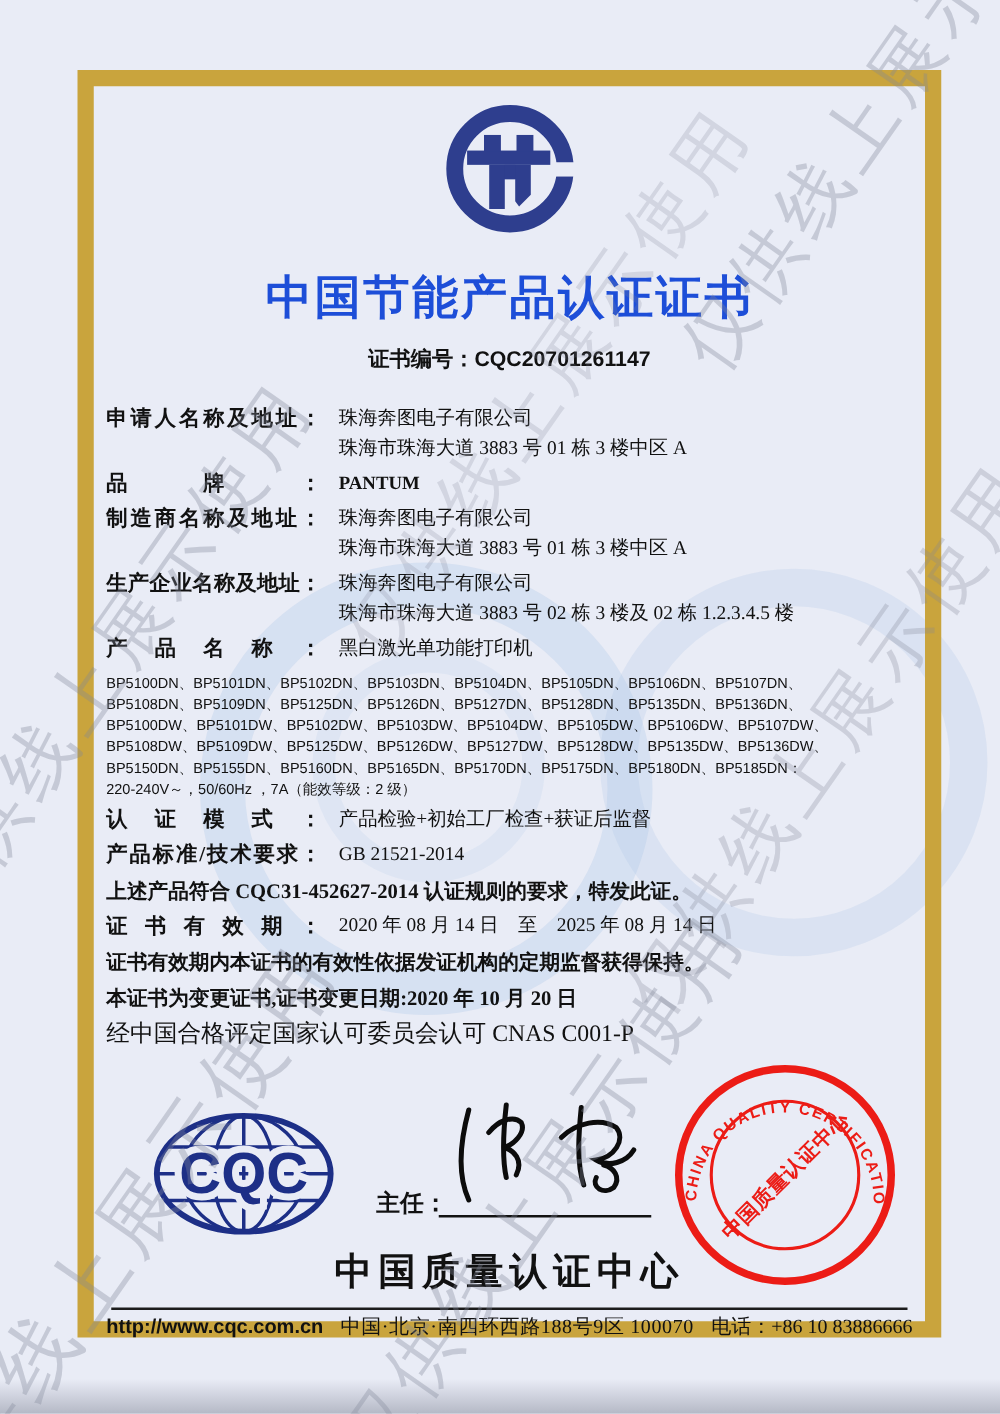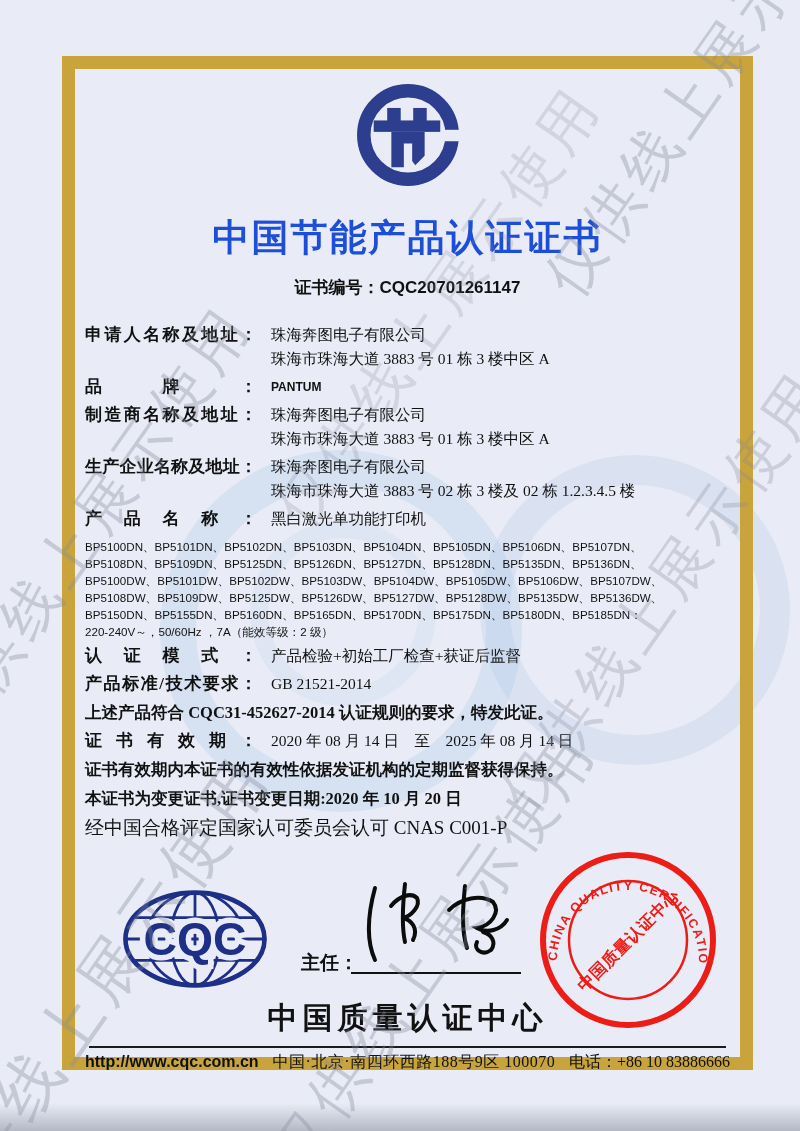--- a/index.html
+++ b/index.html
@@ -36,21 +36,21 @@
          font-weight:700;font-size:37px;letter-spacing:2px;line-height:46px;color:#1d4ed8;}
   .certno{margin-top:16px;text-align:center;font-size:17px;font-weight:700;line-height:22px;}
   .certno .num{font-family:"Liberation Sans", sans-serif;}
 
   .rows{margin-top:24px;}
   .row{display:flex;margin-bottom:4px;}
   .lbl{flex:0 0 172px;margin-right:14px;font-weight:700;font-size:17px;line-height:24px;
        text-align:justify;text-align-last:justify;}
   .val{font-size:15.5px;line-height:24px;}
   .val div{white-space:nowrap;}
-  .val.sans{font-family:Liberation Sans, sans-serif;font-weight:700;font-size:12px;text-align:right;}
+  .val.sans{font-family:Liberation Serif, serif;font-weight:700;font-size:15px;text-align:right;}
   .val.models{font-family:"Liberation Sans", sans-serif;font-size:11.6px;line-height:17px;
               font-weight:400;padding-top:3px;}
   .stmt{font-size:16.5px;font-weight:700;line-height:25px;margin:3px 0 4px;white-space:nowrap;}
   .stmt.plain{font-weight:400;font-size:19px;}
 
   .signarea{position:relative;height:150px;margin-top:10px;}
   .cqcglobe{position:absolute;left:34px;top:38px;width:152px;height:102px;}
   .director{position:absolute;left:216px;top:100px;font-size:19px;font-weight:700;}
   .signature{position:absolute;left:268px;top:26px;width:175px;height:92px;}
   .sigline{position:absolute;left:266px;top:122px;width:170px;border-bottom:2px solid #121212;}

